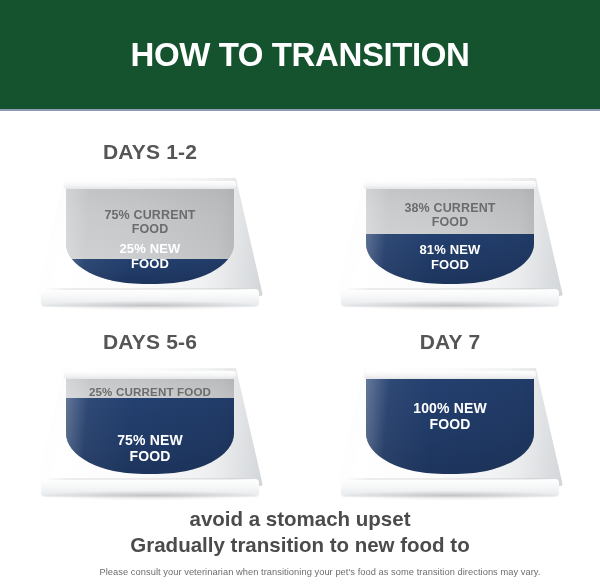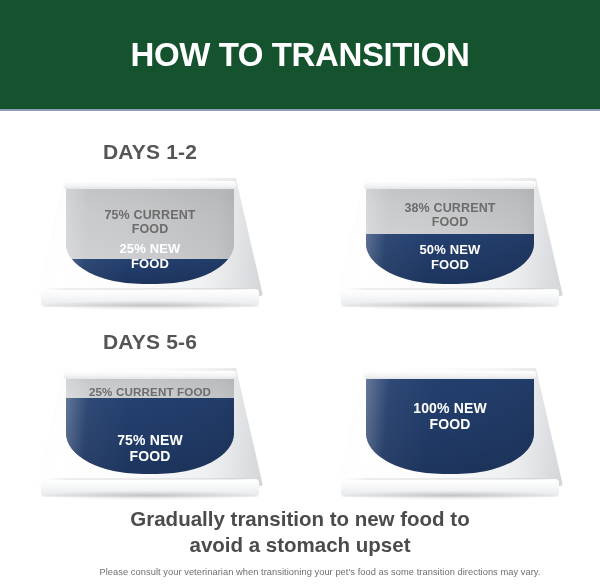--- a/index.html
+++ b/index.html
@@ -280,21 +280,21 @@
         <div class="food-current" style="height:50%;"></div>
         <div class="food-new" style="height:50%;"></div>
         <div class="inner-gloss"></div>
       </div>
       <div class="inner-rim"></div>
       <div class="bowl-label label-current" style="top:27px;">
         <span>38% CURRENT</span><br>
         <span>FOOD</span>
       </div>
       <div class="bowl-label label-new" style="top:69px;">
-        <span>50% NEW</span><br>
+        <span>81% NEW</span><br>
         <span>FOOD</span>
       </div>
       <div class="base"></div>
       <div class="base-line"></div>
       <div class="bowl-shadow"></div>
     </div>
   </div>
 
   <div class="card">
     <div class="card-title">DAYS 5-6</div>
@@ -314,20 +314,21 @@
         <span>75% NEW</span><br>
         <span>FOOD</span>
       </div>
       <div class="base"></div>
       <div class="base-line"></div>
       <div class="bowl-shadow"></div>
     </div>
   </div>
 
   <div class="card">
+    <div class="card-title">DAY 7</div>
     <div class="bowl-wrap">
       <div class="stand"></div>
       <div class="stand-hi"></div>
       <div class="inner">
         <div class="food-current" style="height:0%;"></div>
         <div class="food-new" style="height:100%;"></div>
         <div class="inner-gloss"></div>
       </div>
       <div class="inner-rim"></div>
       <div class="bowl-label label-new big" style="top:37px;">
@@ -337,17 +338,17 @@
       <div class="base"></div>
       <div class="base-line"></div>
       <div class="bowl-shadow"></div>
     </div>
   </div>
 
 </div>
 
 <div class="footer">
   <p class="footer-headline">
+    <span class="ln">avoid a stomach upset</span>
     <span class="ln">Gradually transition to new food to</span>
-    <span class="ln">avoid a stomach upset</span>
   </p>
   <p class="footer-note">Please consult your veterinarian when transitioning your pet's food as some transition directions may vary.</p>
 </div>
 
 </body></html>

